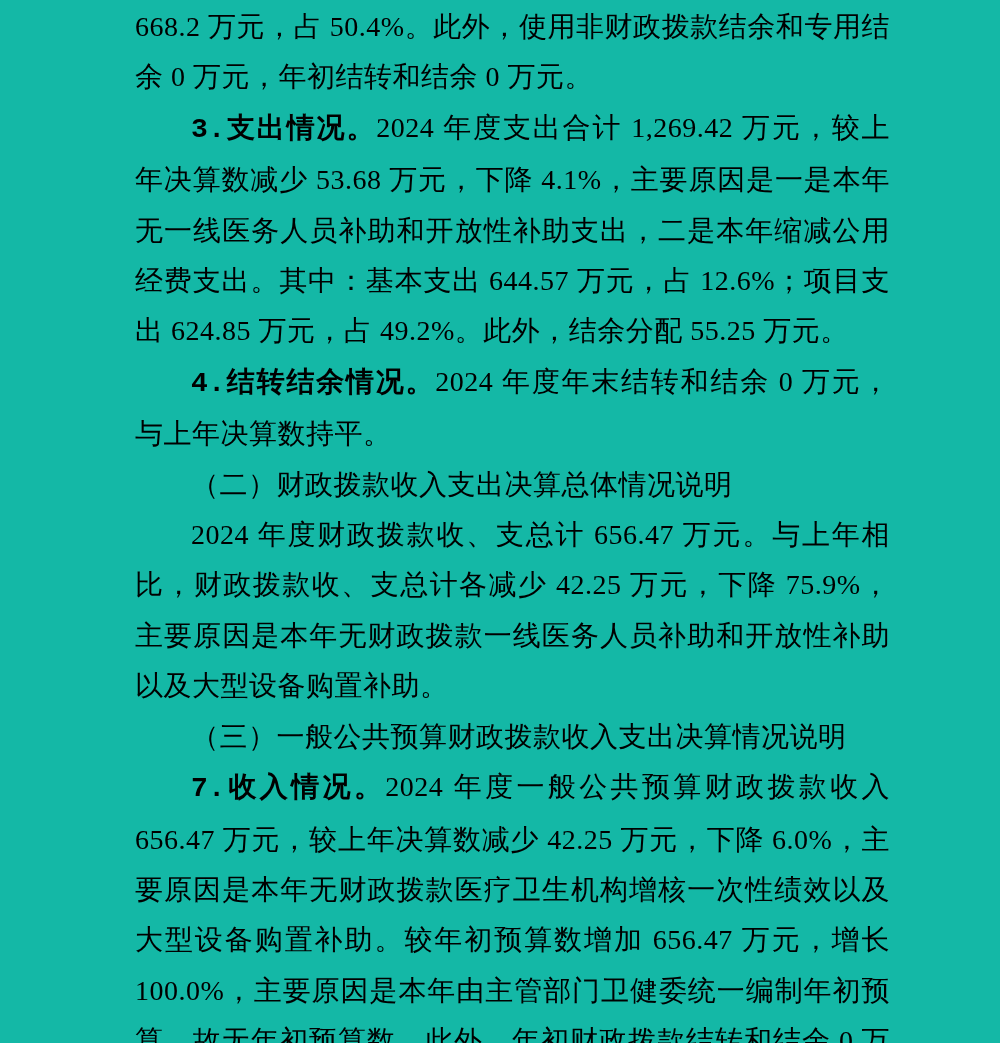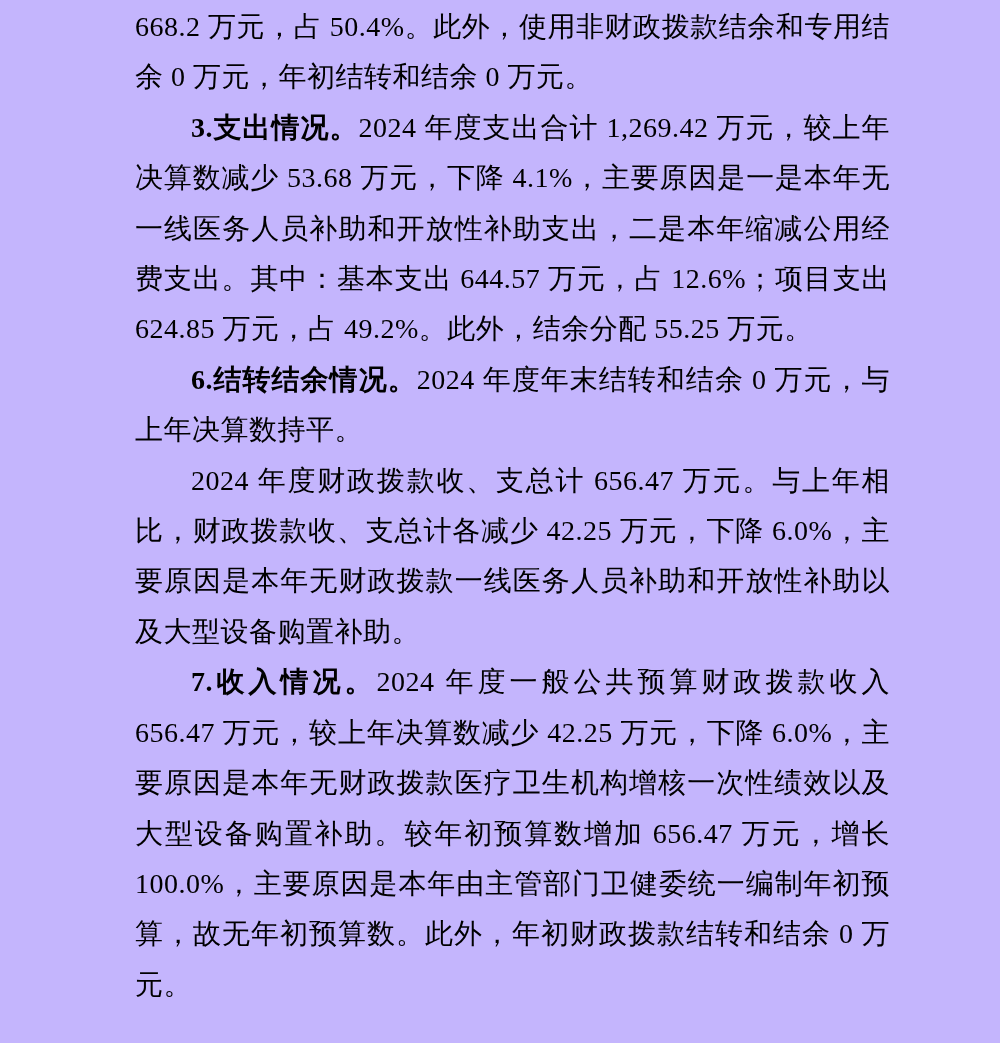--- a/index.html
+++ b/index.html
@@ -4,21 +4,21 @@
 <style>
   html, body {
     margin: 0;
     padding: 0;
     background: #ffffff;
   }
   .page {
     position: relative;
     width: 1000px;
     height: 1043px;
-    background: #c4b5fd;
+    background: #14b8a6;
     color: #000000;
     box-sizing: border-box;
     padding: 2px 110px 0 135px;
     overflow: hidden;
   }
   .doc {
     font-family: "Liberation Serif", "DejaVu Serif", serif;
     font-size: 28px;
     line-height: 50.4px;
     text-align: justify;
@@ -27,37 +27,40 @@
   }
   .doc p {
     margin: 0;
     padding: 0;
   }
   .indent {
     text-indent: 2em;
   }
   .bold {
     font-weight: bold;
+    font-family: Liberation Mono, monospace;
   }
   .heading {
     text-indent: 2em;
   }
 </style>
 </head>
 <body>
 
 <div class="page">
   <div class="doc">
 
     <p><span>668.2 万元，占 50.4%。此外，使用非财政拨款结余和专用结余 0 万元，年初结转和结余 0 万元。</span></p>
 
     <p class="indent"><span class="bold">3.支出情况。</span><span>2024 年度支出合计 1,269.42 万元，较上年决算数减少 53.68 万元，下降 4.1%，主要原因是一是本年无一线医务人员补助和开放性补助支出，二是本年缩减公用经费支出。其中：基本支出 644.57 万元，占 12.6%；项目支出 624.85 万元，占 49.2%。此外，结余分配 55.25 万元。</span></p>
 
-    <p class="indent"><span class="bold">6.结转结余情况。</span><span>2024 年度年末结转和结余 0 万元，与上年决算数持平。</span></p>
+    <p class="indent"><span class="bold">4.结转结余情况。</span><span>2024 年度年末结转和结余 0 万元，与上年决算数持平。</span></p>
 
+    <p class="heading"><span>（二）财政拨款收入支出决算总体情况说明</span></p>
 
-    <p class="indent"><span>2024 年度财政拨款收、支总计 656.47 万元。与上年相比，财政拨款收、支总计各减少 42.25 万元，下降 6.0%，主要原因是本年无财政拨款一线医务人员补助和开放性补助以及大型设备购置补助。</span></p>
+    <p class="indent"><span>2024 年度财政拨款收、支总计 656.47 万元。与上年相比，财政拨款收、支总计各减少 42.25 万元，下降 75.9%，主要原因是本年无财政拨款一线医务人员补助和开放性补助以及大型设备购置补助。</span></p>
 
+    <p class="heading"><span>（三）一般公共预算财政拨款收入支出决算情况说明</span></p>
 
     <p class="indent"><span class="bold">7.收入情况。</span><span>2024 年度一般公共预算财政拨款收入 656.47 万元，较上年决算数减少 42.25 万元，下降 6.0%，主要原因是本年无财政拨款医疗卫生机构增核一次性绩效以及大型设备购置补助。较年初预算数增加 656.47 万元，增长 100.0%，主要原因是本年由主管部门卫健委统一编制年初预算，故无年初预算数。此外，年初财政拨款结转和结余 0 万元。</span></p>
 
   </div>
 </div>
 
 </body></html>

